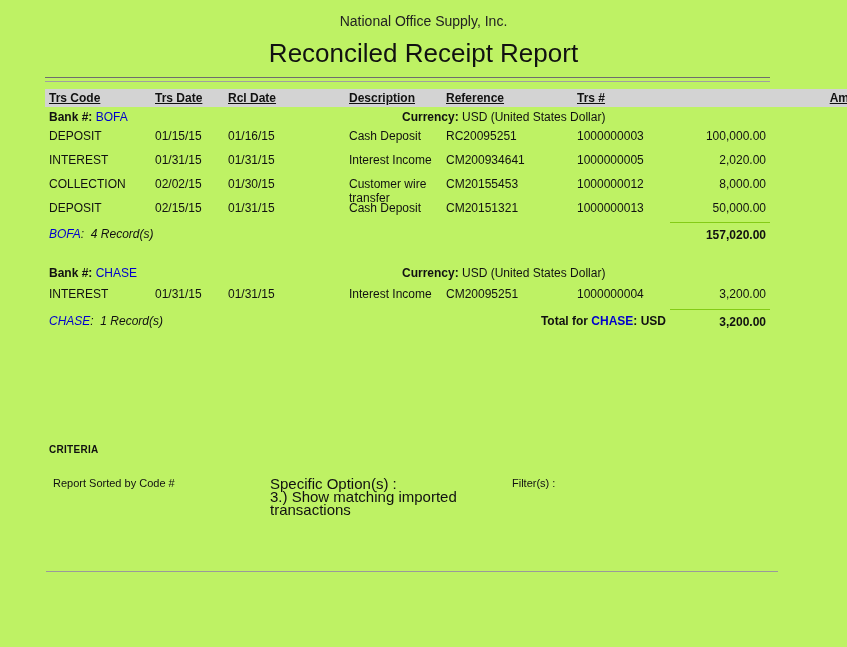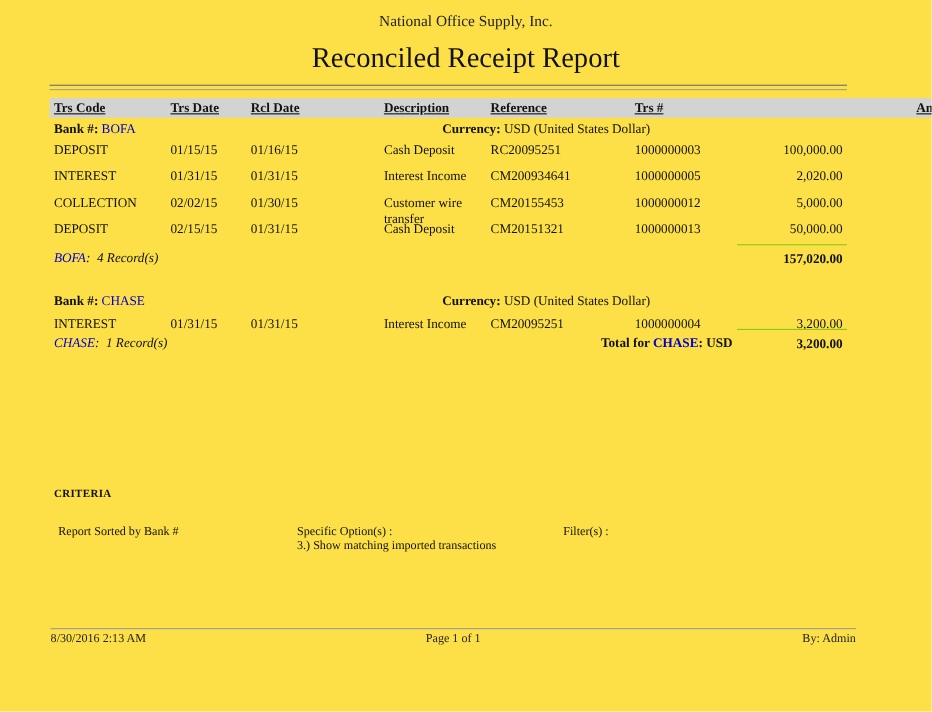--- a/index.html
+++ b/index.html
@@ -1,19 +1,19 @@
 <!DOCTYPE html>
 <html><head>
 <meta charset="utf-8">
 <style>
   * { margin:0; padding:0; box-sizing:border-box; }
   html,body { background:#fff; }
   .page {
-    position:relative; width:847px; height:647px; background:#fde047;
-    font-family:Liberation Serif, serif; color:#111; overflow:hidden;
+    position:relative; width:847px; height:647px; background:#bef264;
+    font-family:Liberation Sans, sans-serif; color:#111; overflow:hidden;
   }
   .company { position:absolute; top:13px; left:0; width:100%; text-align:center;
              font-size:14px; color:#222; }
   .title   { position:absolute; top:38px; left:0; width:100%; text-align:center;
              font-size:26px; color:#111; }
   .rule-double { position:absolute; top:77px; left:45px; width:725px; height:5px;
              border-top:1px solid #6e6e6e; border-bottom:1px solid #a0a0a0; }
 
   .thead { position:absolute; top:89px; left:45px; width:834px; height:18px;
            background:#d3d3d3; display:flex; align-items:center;
@@ -47,21 +47,21 @@
   .rep-label { position:absolute; left:140px; top:5px; width:400px; text-align:right;
                font-weight:bold; }
   .rep-usd { position:absolute; left:598px; top:5px; font-weight:bold; }
   .rep-amount { position:absolute; left:623px; top:0; width:106px; text-align:right;
                 padding:5px 4px 4px 0; border-top:1px solid #000; border-bottom:1px solid #000;
                 font-weight:bold; }
 
   .criteria-head { position:absolute; top:444px; left:49px; font-size:10px;
                    font-weight:bold; letter-spacing:.3px; }
   .crit-sorted  { position:absolute; top:477px; left:53px;  font-size:11px; }
-  .crit-options { position:absolute; top:477px; left:270px; font-size:11px;
+  .crit-options { position:absolute; top:477px; left:270px; font-size:15px;
                   line-height:13px; width:250px; }
   .crit-filters { position:absolute; top:477px; left:512px; font-size:11px; }
 
   .footer-line { position:absolute; top:571px; left:46px; width:732px;
                  border-top:1px solid #9a9a9a; }
   .footer { position:absolute; top:575px; left:46px; width:732px; display:flex;
             justify-content:space-between; font-size:11px; color:#222; }
   .footer .center { position:absolute; left:0; width:100%; text-align:center; }
 </style>
 </head>
@@ -112,21 +112,21 @@
     <span class="c6">1000000005</span>
     <span class="c7">2,020.00</span>
   </div>
   <div class="r" style="top:177px">
     <span class="c1">COLLECTION</span>
     <span class="c2">02/02/15</span>
     <span class="c3">01/30/15</span>
     <span class="c4">Customer wire transfer</span>
     <span class="c5">CM20155453</span>
     <span class="c6">1000000012</span>
-    <span class="c7">5,000.00</span>
+    <span class="c7">8,000.00</span>
   </div>
   <div class="r" style="top:201px">
     <span class="c1">DEPOSIT</span>
     <span class="c2">02/15/15</span>
     <span class="c3">01/31/15</span>
     <span class="c4">Cash Deposit</span>
     <span class="c5">CM20151321</span>
     <span class="c6">1000000013</span>
     <span class="c7">50,000.00</span>
   </div>
@@ -152,39 +152,34 @@
   <div class="r" style="top:287px">
     <span class="c1">INTEREST</span>
     <span class="c2">01/31/15</span>
     <span class="c3">01/31/15</span>
     <span class="c4">Interest Income</span>
     <span class="c5">CM20095251</span>
     <span class="c6">1000000004</span>
     <span class="c7">3,200.00</span>
   </div>
 
-  <div class="sum-row" style="top:299px">
+  <div class="sum-row" style="top:309px">
     <span class="sum-left">
       <span class="blue">CHASE</span><span>:&nbsp; 1 Record(s)</span>
     </span>
     <span class="sum-label">
       <span>Total for </span><span class="blue">CHASE</span><span>: USD</span>
     </span>
     <span class="sum-amount">3,200.00</span>
   </div>
 
 
   <div class="criteria-head">CRITERIA</div>
-  <div class="crit-sorted">Report Sorted by Bank #</div>
+  <div class="crit-sorted">Report Sorted by Code #</div>
   <div class="crit-options">
     <div>Specific Option(s) :</div>
     <div>3.) Show matching imported transactions</div>
   </div>
   <div class="crit-filters">Filter(s) :</div>
 
   <div class="footer-line"></div>
-  <div class="footer">
-    <span>8/30/2016 2:13 AM</span>
-    <span class="center">Page 1 of 1</span>
-    <span>By: Admin</span>
-  </div>
 
 </div>
 
 </body></html>

